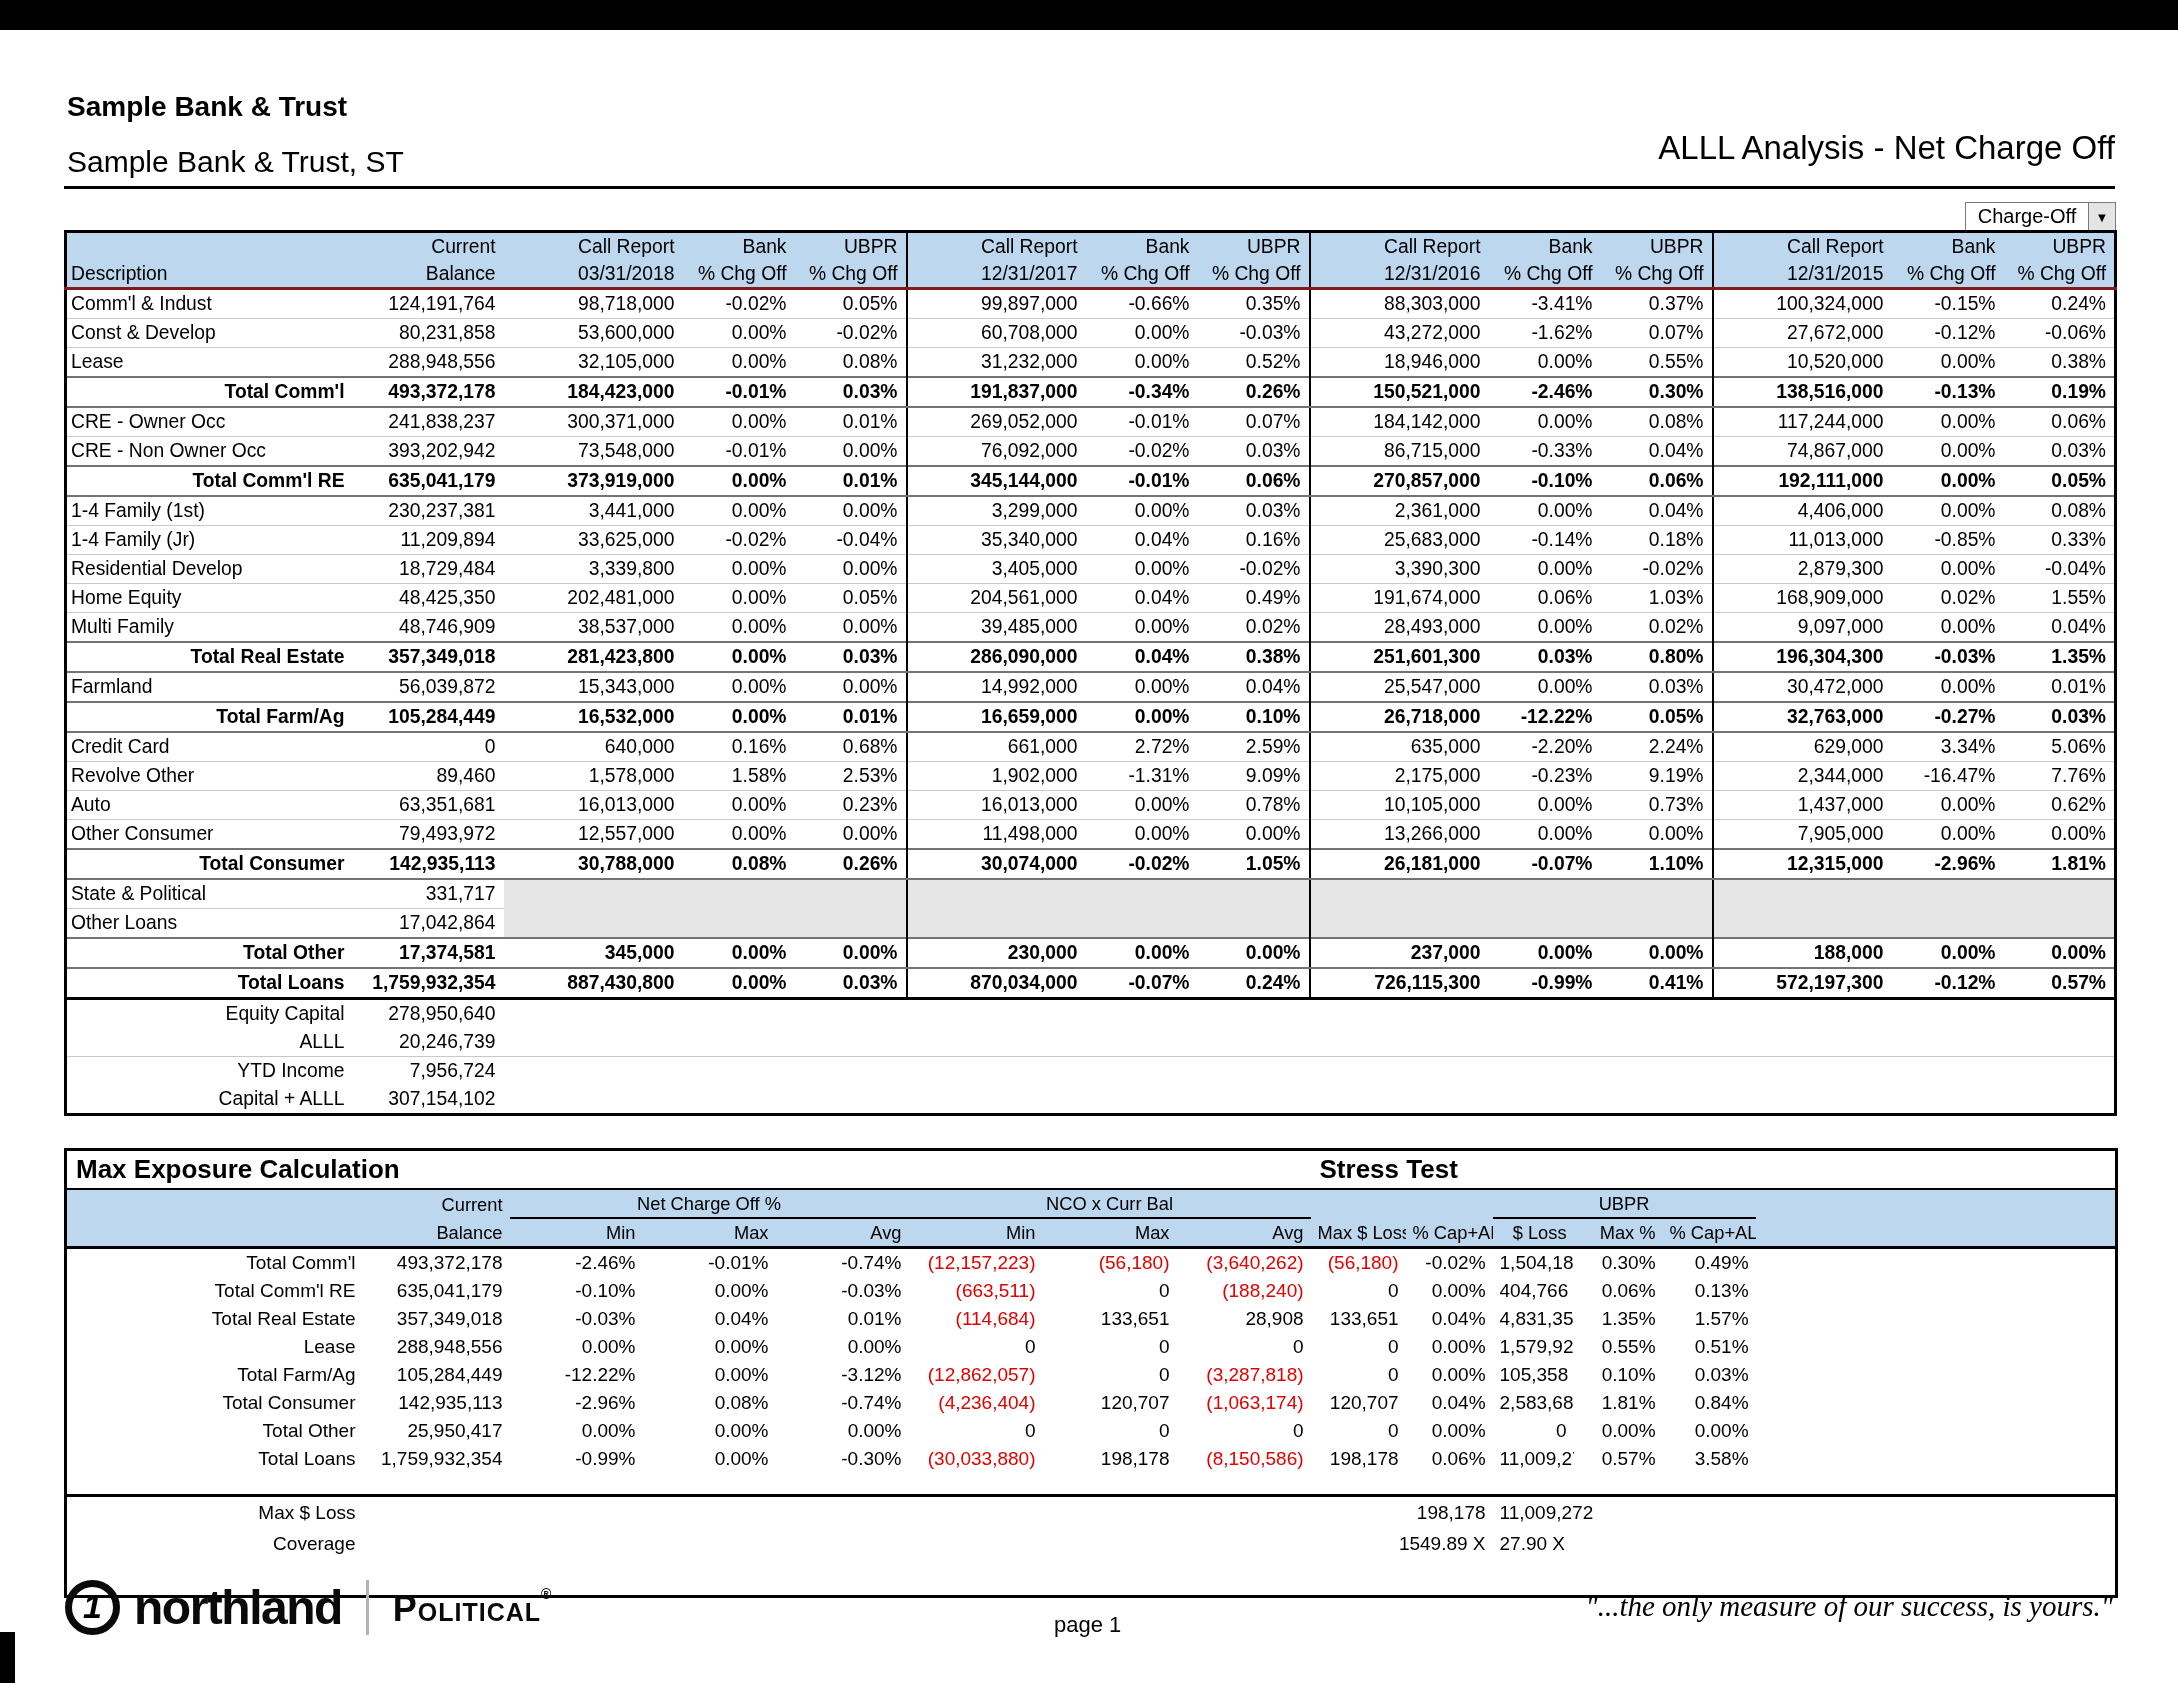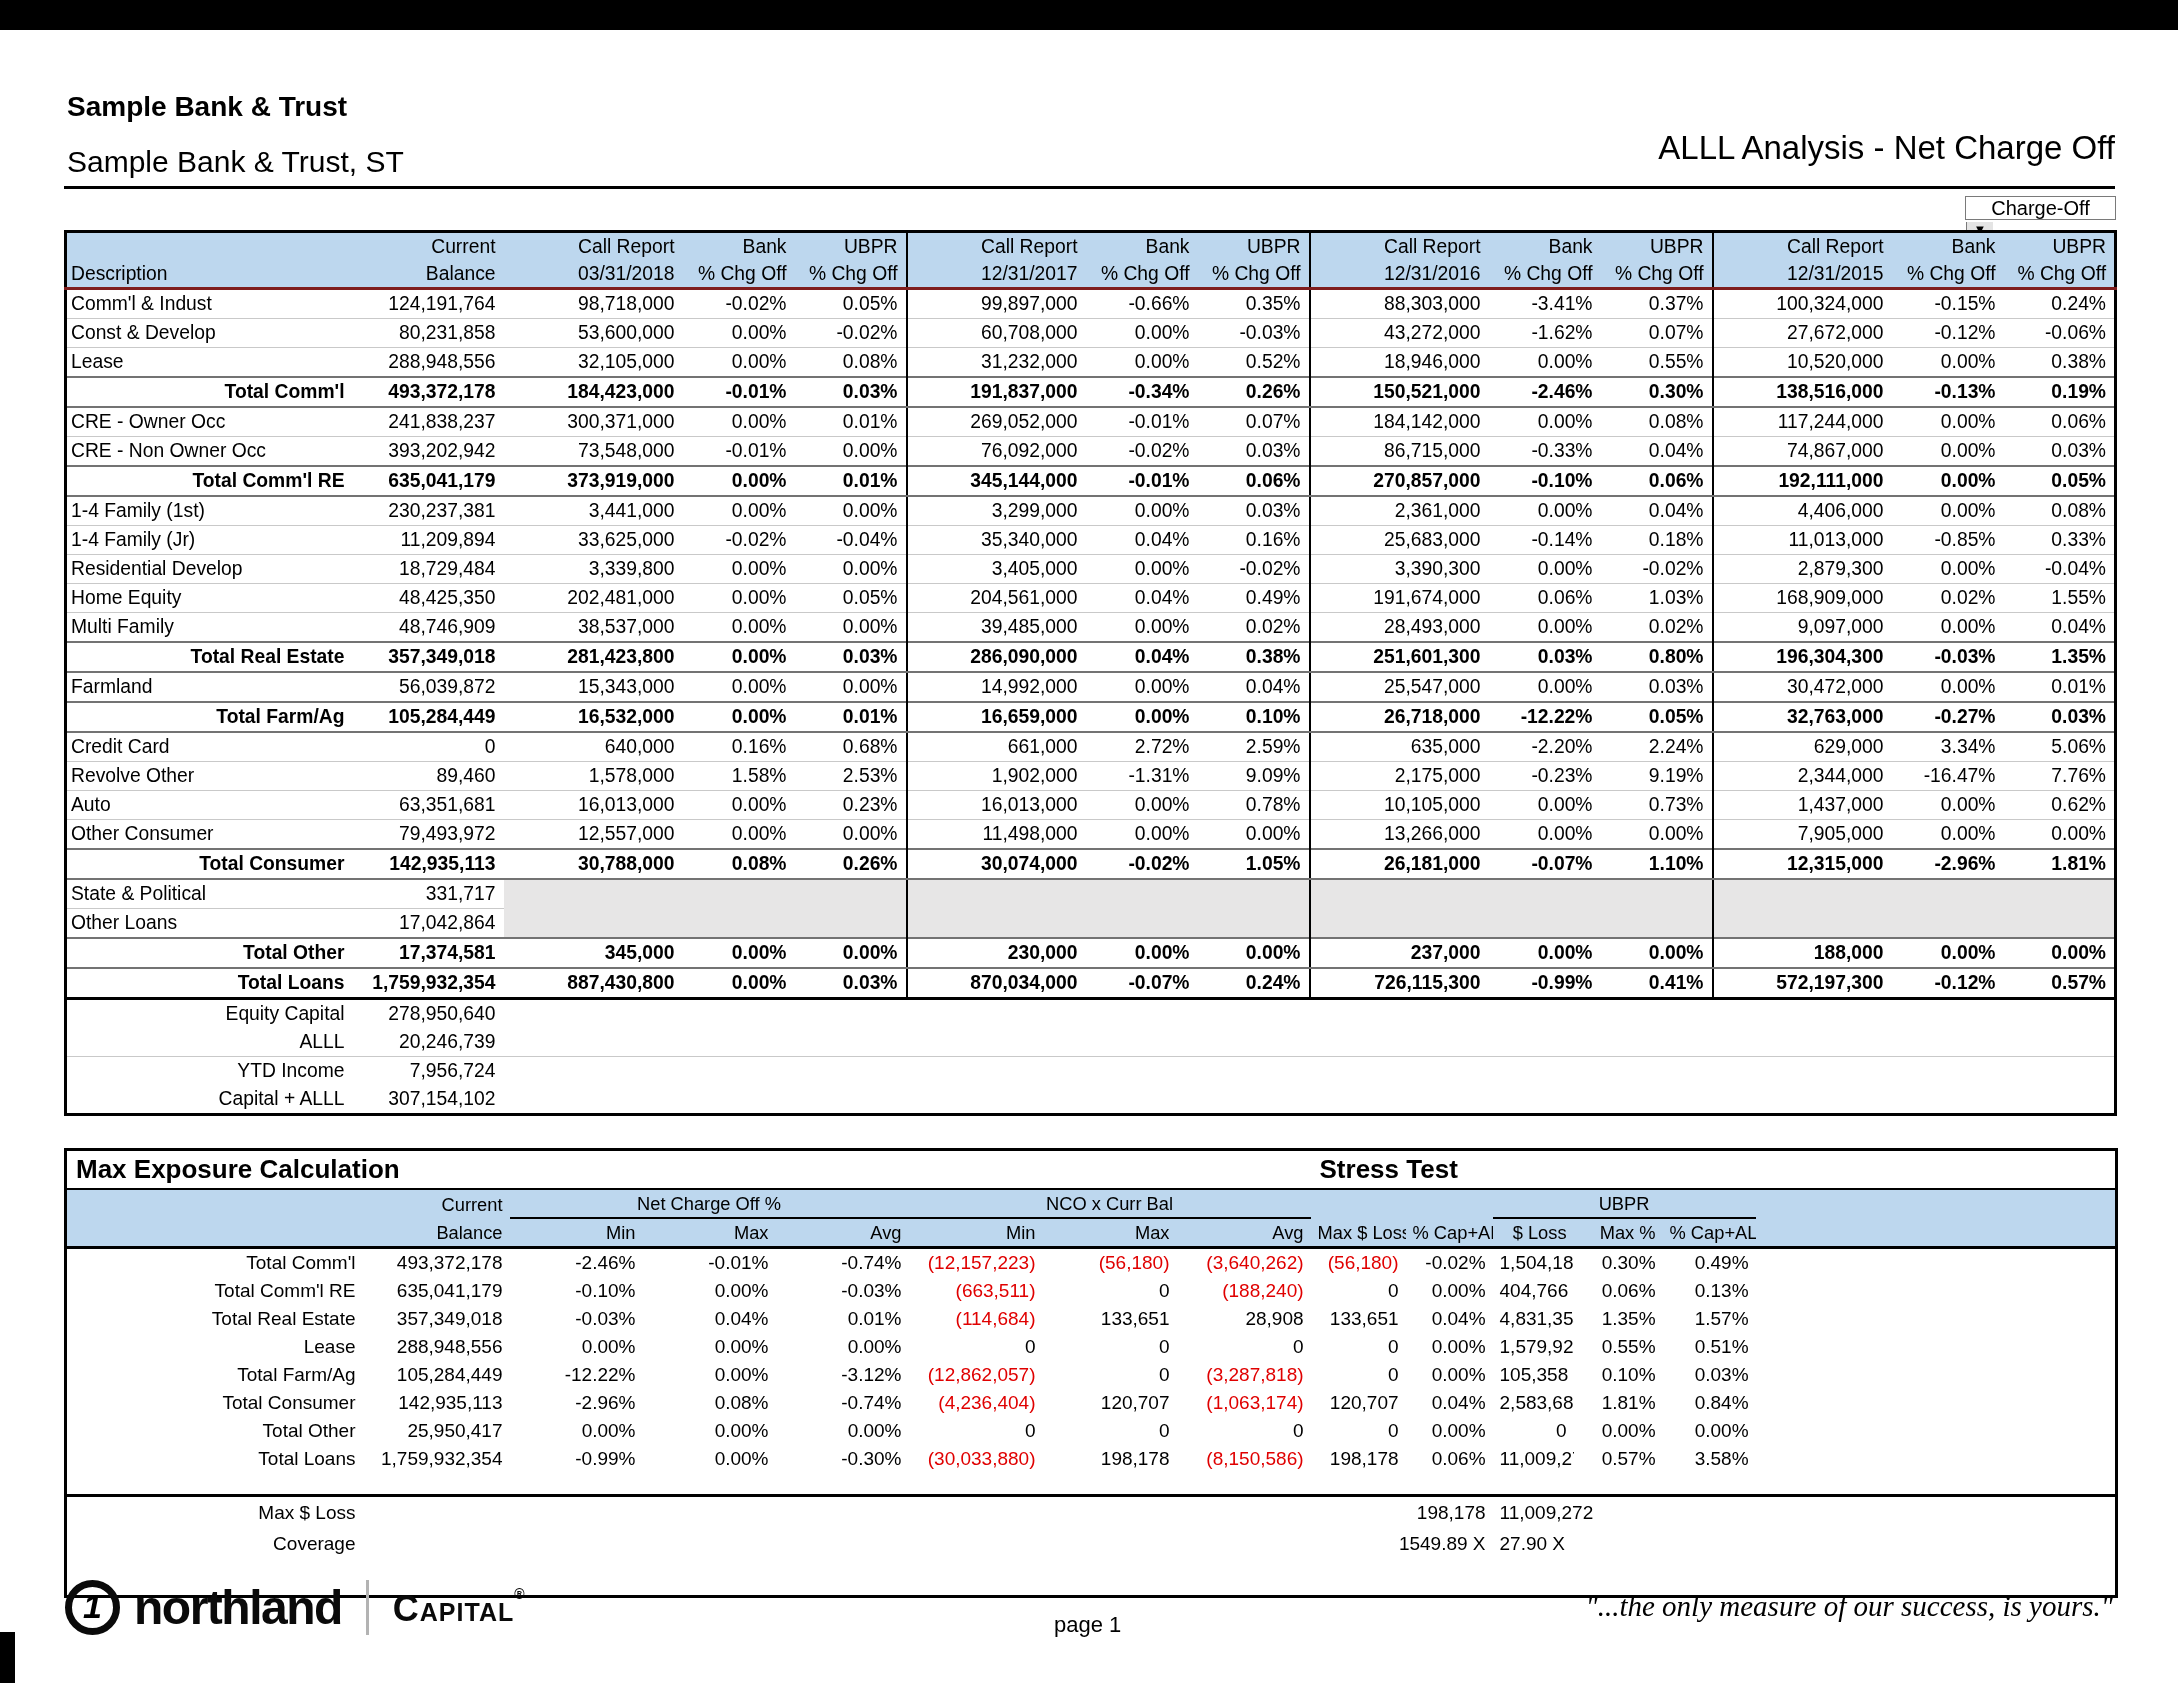--- a/index.html
+++ b/index.html
@@ -15,22 +15,22 @@
   }
   .topbar{position:absolute;left:0;top:0;width:2178px;height:30px;background:#000;}
   .corner-stripe{position:absolute;left:0;top:1632px;width:15px;height:51px;background:#000;}
 
   .bank-name{position:absolute;left:67px;top:91px;font-size:28px;font-weight:700;}
   .bank-loc{position:absolute;left:67px;top:137px;font-size:30px;font-weight:400;margin-top:8px;}
   .report-title{position:absolute;right:63px;top:129px;font-size:33px;font-weight:500;}
   .header-rule{position:absolute;left:64px;top:186px;width:2051px;height:3px;background:#000;}
 
   .dropdown{
-    position:absolute;left:1965px;top:196px;width:151px;height:24px;background:#fff;
-    border:1px solid #7a7a7a;display:flex;align-items:stretch;font-size:20px;cursor:default;flex-direction:column;
+    position:absolute;left:1965px;top:202px;width:151px;height:30px;background:#fff;
+    border:1px solid #7a7a7a;display:flex;align-items:stretch;font-size:20px;cursor:default;
   }
   .dd-value{flex:1;display:flex;align-items:center;justify-content:center;padding-bottom:2px;}
   .dd-arrow{width:27px;background:#e4e4e4;border-left:1px solid #7a7a7a;display:flex;align-items:center;justify-content:center;font-size:13px;color:#000;}
 
   
   .tablewrap1{position:absolute;left:64px;top:230px;}
   .tablewrap2{position:absolute;left:64px;top:1148px;}
   table{border-collapse:collapse;table-layout:fixed;}
   .bigtable{width:2049px;border:3px solid #000;font-size:19.3px;}
   .bigtable td{height:28px;line-height:28px;padding:0 8px 0 4px;white-space:nowrap;overflow:hidden;border-bottom:1px solid #c9c9c9;}
@@ -761,17 +761,17 @@
       </tbody>
   </table>
 </div>
 
 <div class="logo">
   <div class="logo-mark">
       <span class="logo-one">1</span>
     </div>
   <span class="logo-primary">northland</span>
   <span class="logo-div"></span>
-  <span class="logo-secondary"><span>Capital</span><span class="logo-reg">®</span></span>
+  <span class="logo-secondary"><span>Political</span><span class="logo-reg">®</span></span>
 </div>
 <div class="page-label">page 1</div>
 <div class="quote">"...the only measure of our success, is yours."</div>
 
 
 </body></html>

